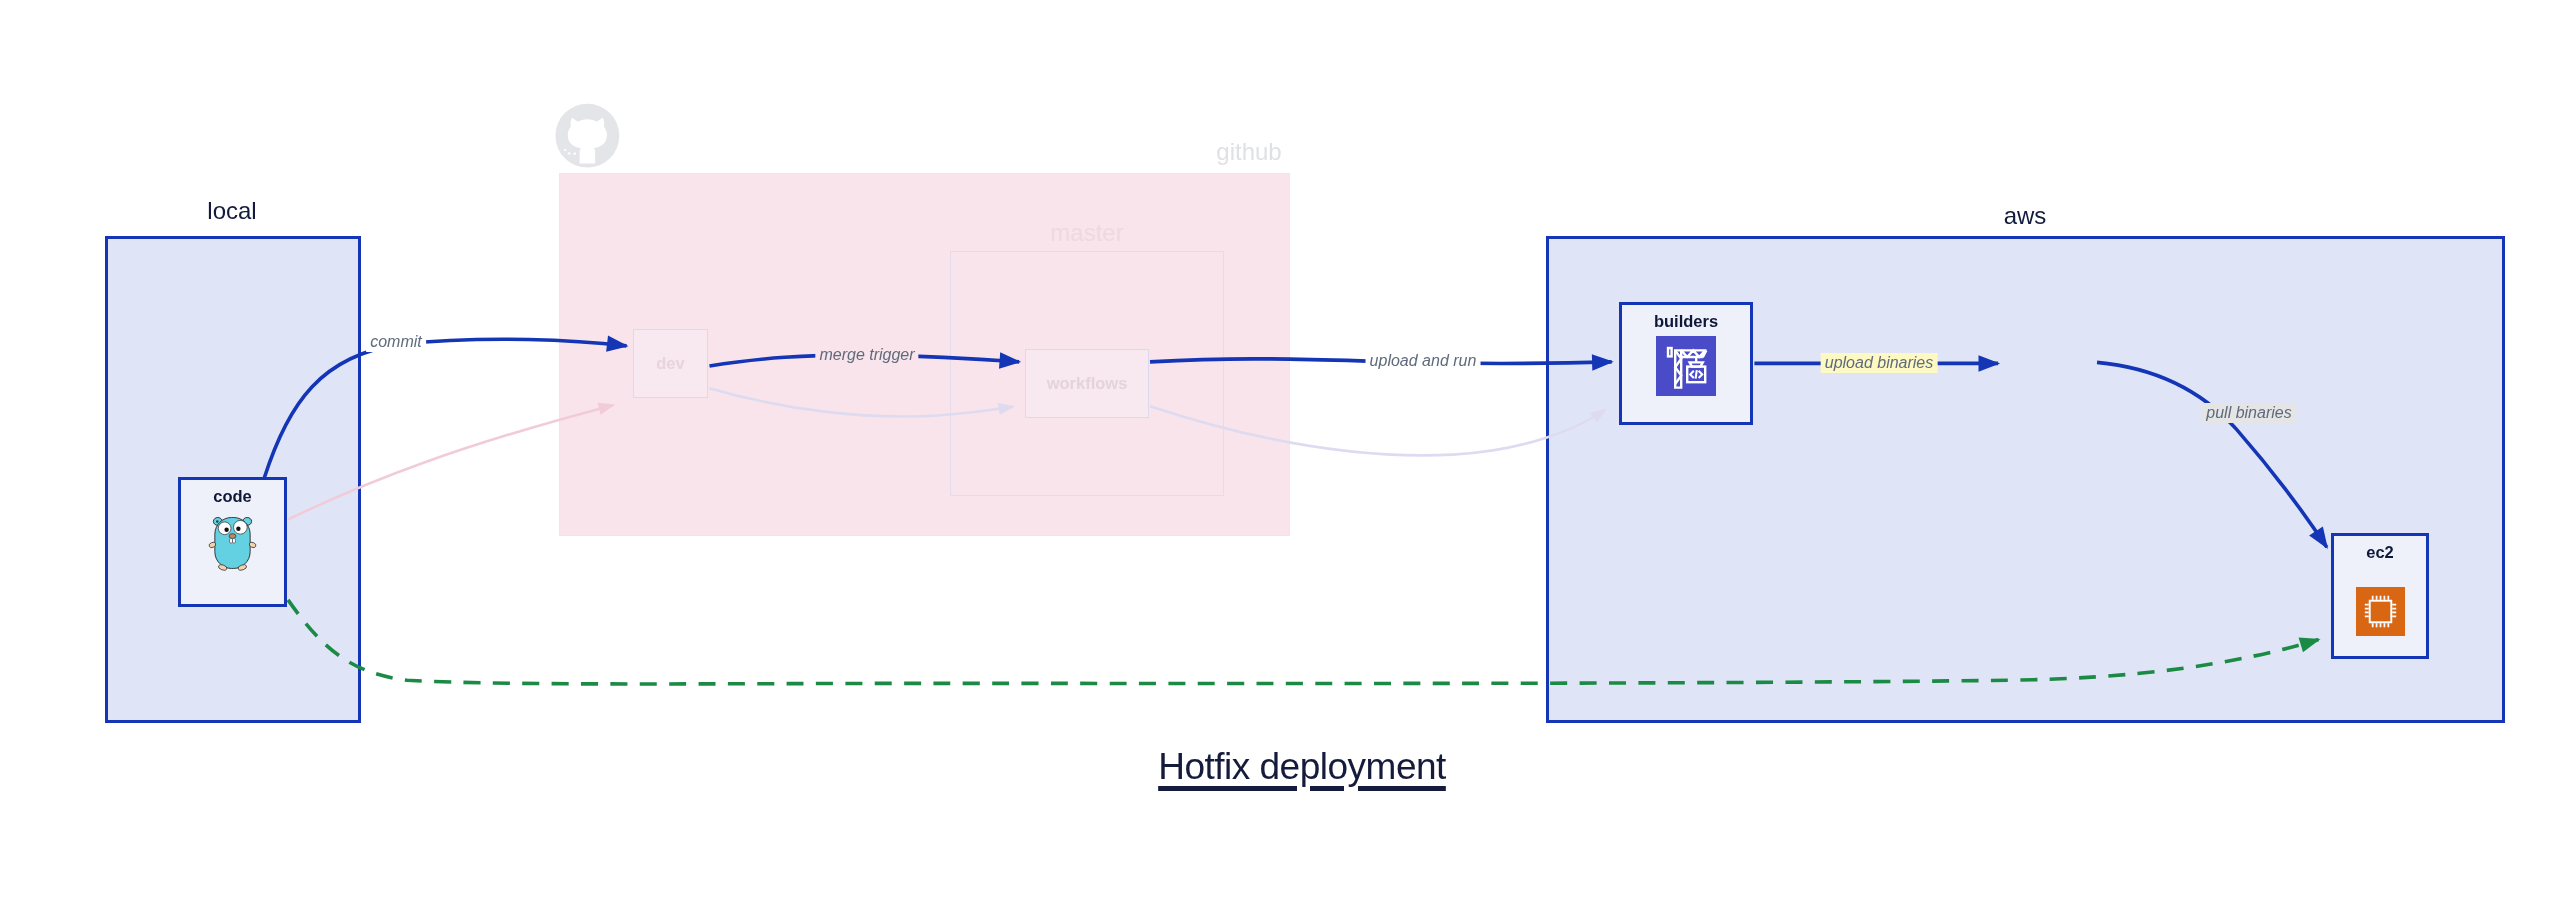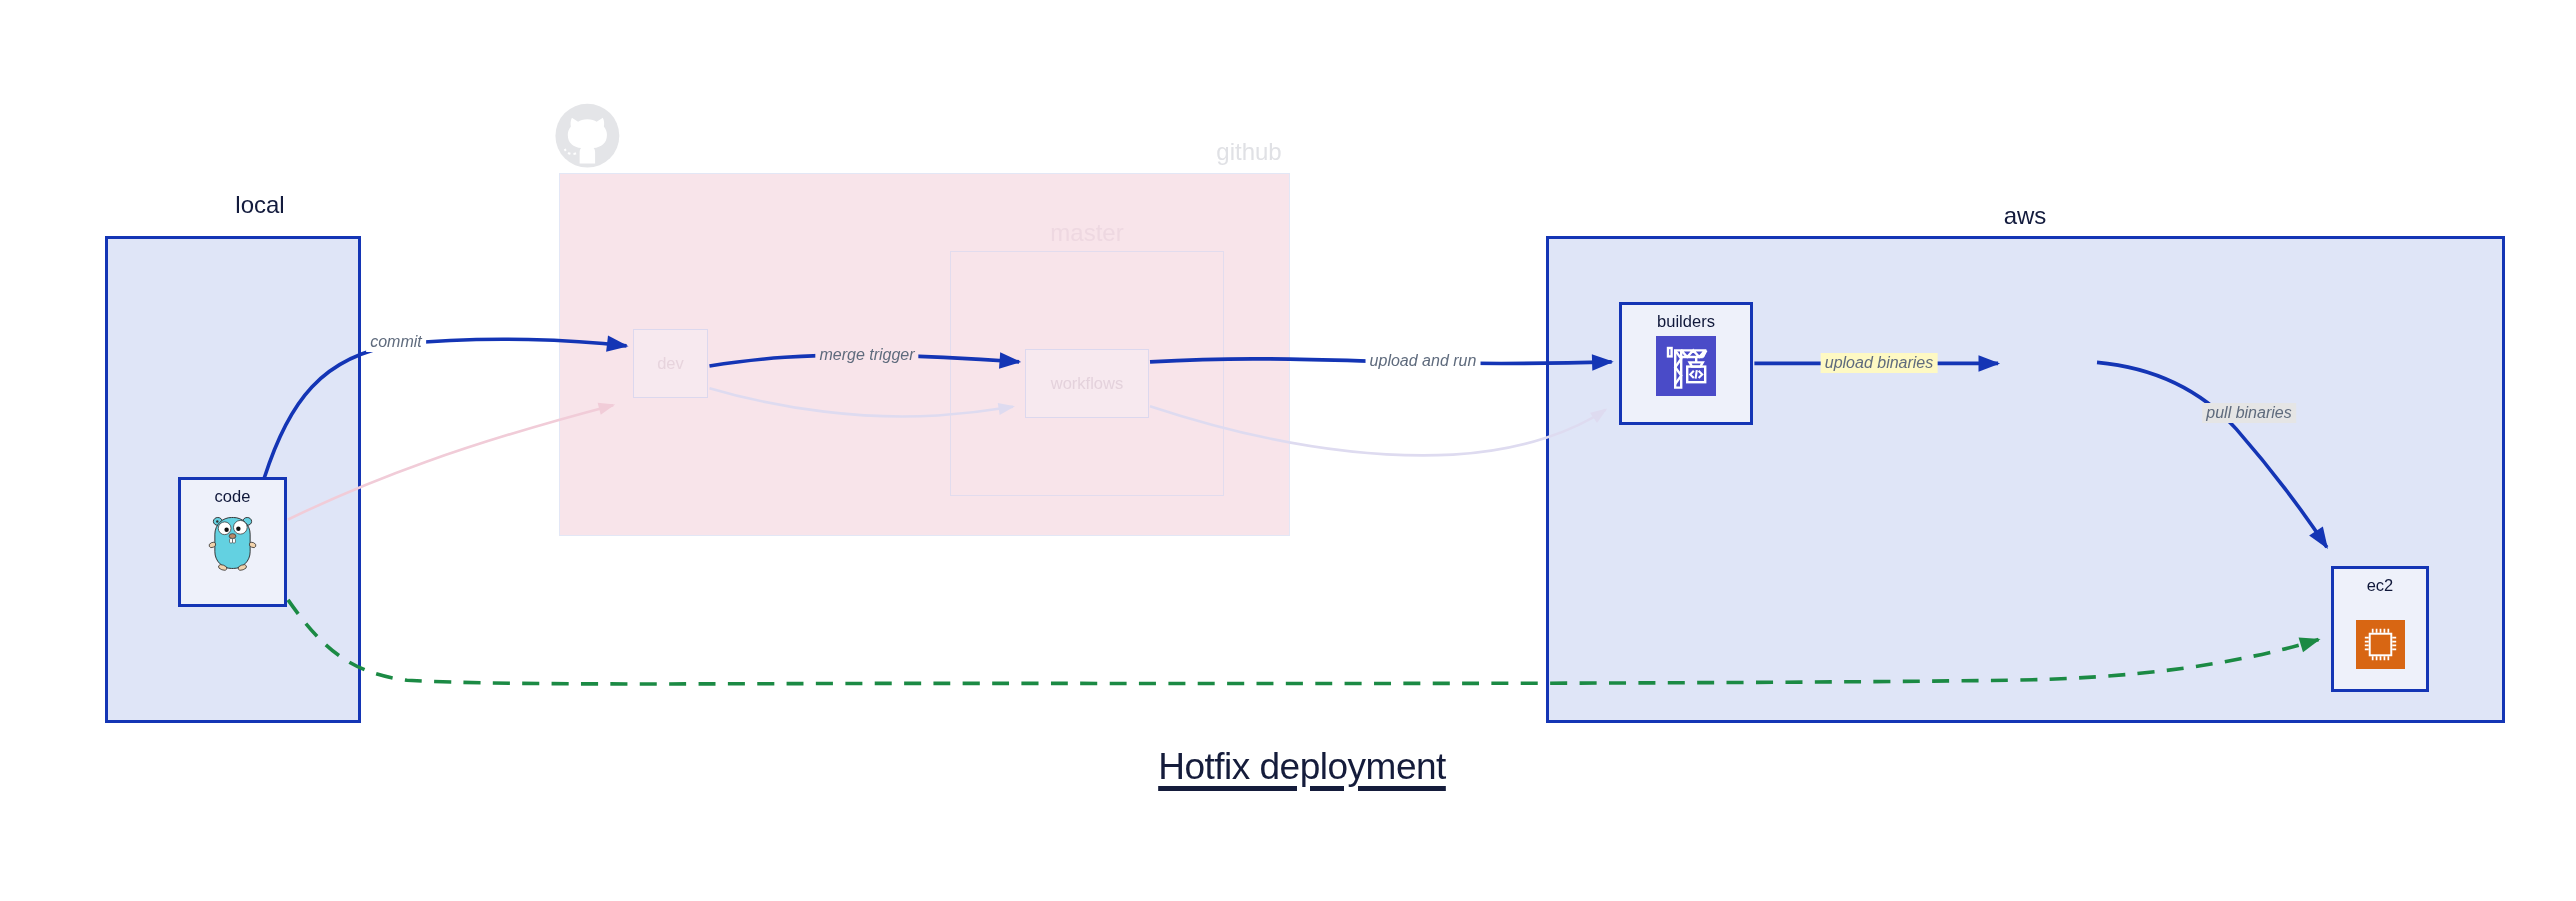--- a/index.html
+++ b/index.html
@@ -7,37 +7,37 @@
           font-family:"Liberation Sans","DejaVu Sans",sans-serif;overflow:hidden;}
 
   
   .container{position:absolute;box-sizing:border-box;}
   .c-local  {left:105px;top:236px;width:256px;height:487px;background:#dfe5f7;border:3.6px solid #1435b5;}
   .c-aws    {left:1546px;top:236px;width:959px;height:487px;background:#dfe5f7;border:3.6px solid #1435b5;}
   .c-github {left:559px;top:173px;width:731px;height:363px;background:#f8e4ea;border:1.5px solid #e3e7f6;}
   .c-master {left:950px;top:251px;width:274px;height:245px;background:transparent;border:1.5px solid #e2dcee;}
 
   .container-label{position:absolute;transform:translate(-50%,-50%);font-size:24px;color:#131b3d;white-space:nowrap;}
-  .l-local {left:232px;top:205px;margin-left:28px;}
+  .l-local {left:232px;top:211px;}
   .l-aws   {left:2025px;top:216px;}
   .l-github{left:1249px;top:152px;color:#e0e1e5;}
   .l-master{left:1087px;top:233px;color:#eed8e1;}
 
   
   .node{position:absolute;box-sizing:border-box;display:flex;flex-direction:column;align-items:center;}
-  .node-label{font-weight:normal;font-size:16.5px;color:#10183a;margin-top:7.2px;white-space:nowrap;}
+  .node-label{font-weight:bold;font-size:16.5px;color:#10183a;margin-top:7.2px;white-space:nowrap;}
   .n-bright{background:#eef1fa;border:3.1px solid #1435b5;}
   .n-faded {background:#f7e9ef;border:1.5px solid #dcd8ee;justify-content:center;}
   .n-faded .node-label{margin-top:0;}
   .n-code     {left:178px;top:477px;width:109px;height:130px;}
   .n-dev      {left:633px;top:329px;width:75px;height:69px;}
   .n-workflows{left:1025px;top:349px;width:124px;height:69px;}
   .n-builders {left:1619px;top:302px;width:134px;height:123px;}
   .n-s3       {left:2006px;top:303px;width:90px;height:122px;}
-  .n-ec2      {left:2331px;top:566px;width:98px;height:126px;gap:20px;}
+  .n-ec2      {left:2331px;top:533px;width:98px;height:126px;gap:20px;}
   .lbl-dev      {color:#e7d4dd;}
   .lbl-workflows{color:#e4d2dc;}
   .node-icon{margin-top:5.2px;}
 
   
   .edge-label{position:absolute;transform:translate(-50%,-50%);font-style:italic;font-size:16px;
               color:#5f6b7d;white-space:nowrap;padding:1px 4.1px;}
   .el-commit         {left:396px; top:342px;background:#ffffff;}
   .el-merge-trigger  {left:867px;top:355px;background:#f8e4ea;}
   .el-upload-and-run {left:1383px;top:361px;background:#ffffff;margin-left:40px;}

